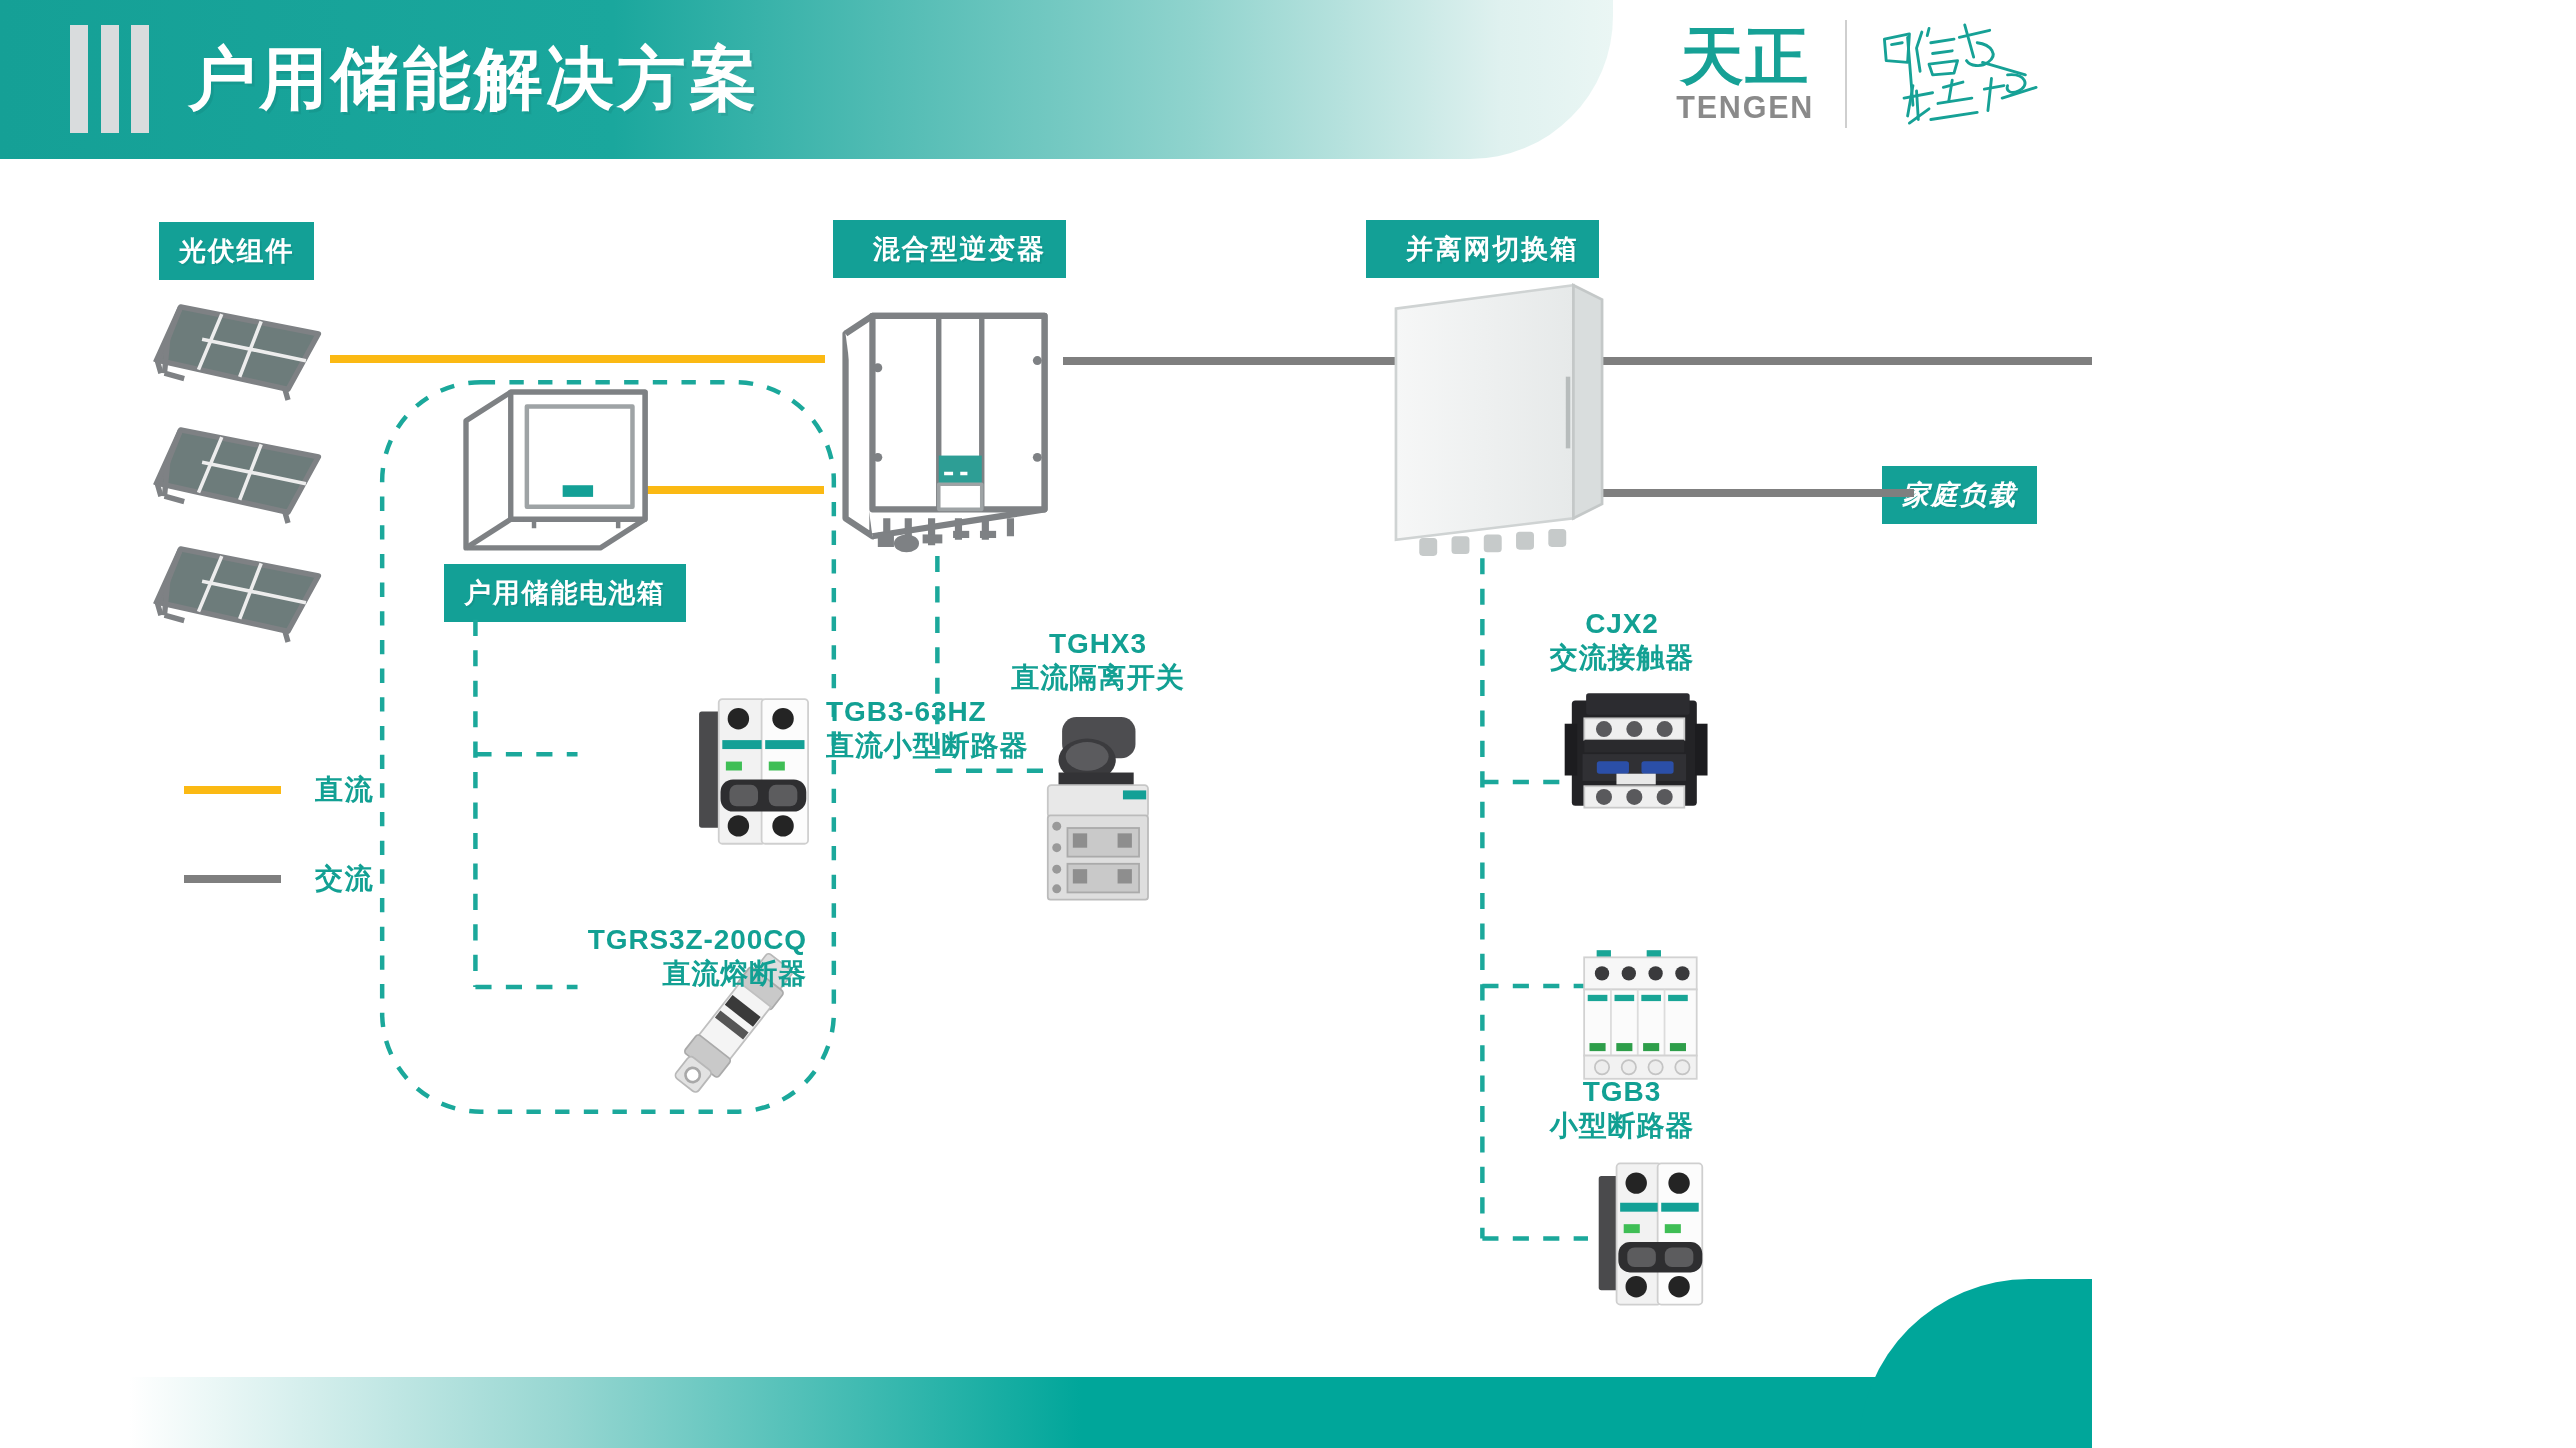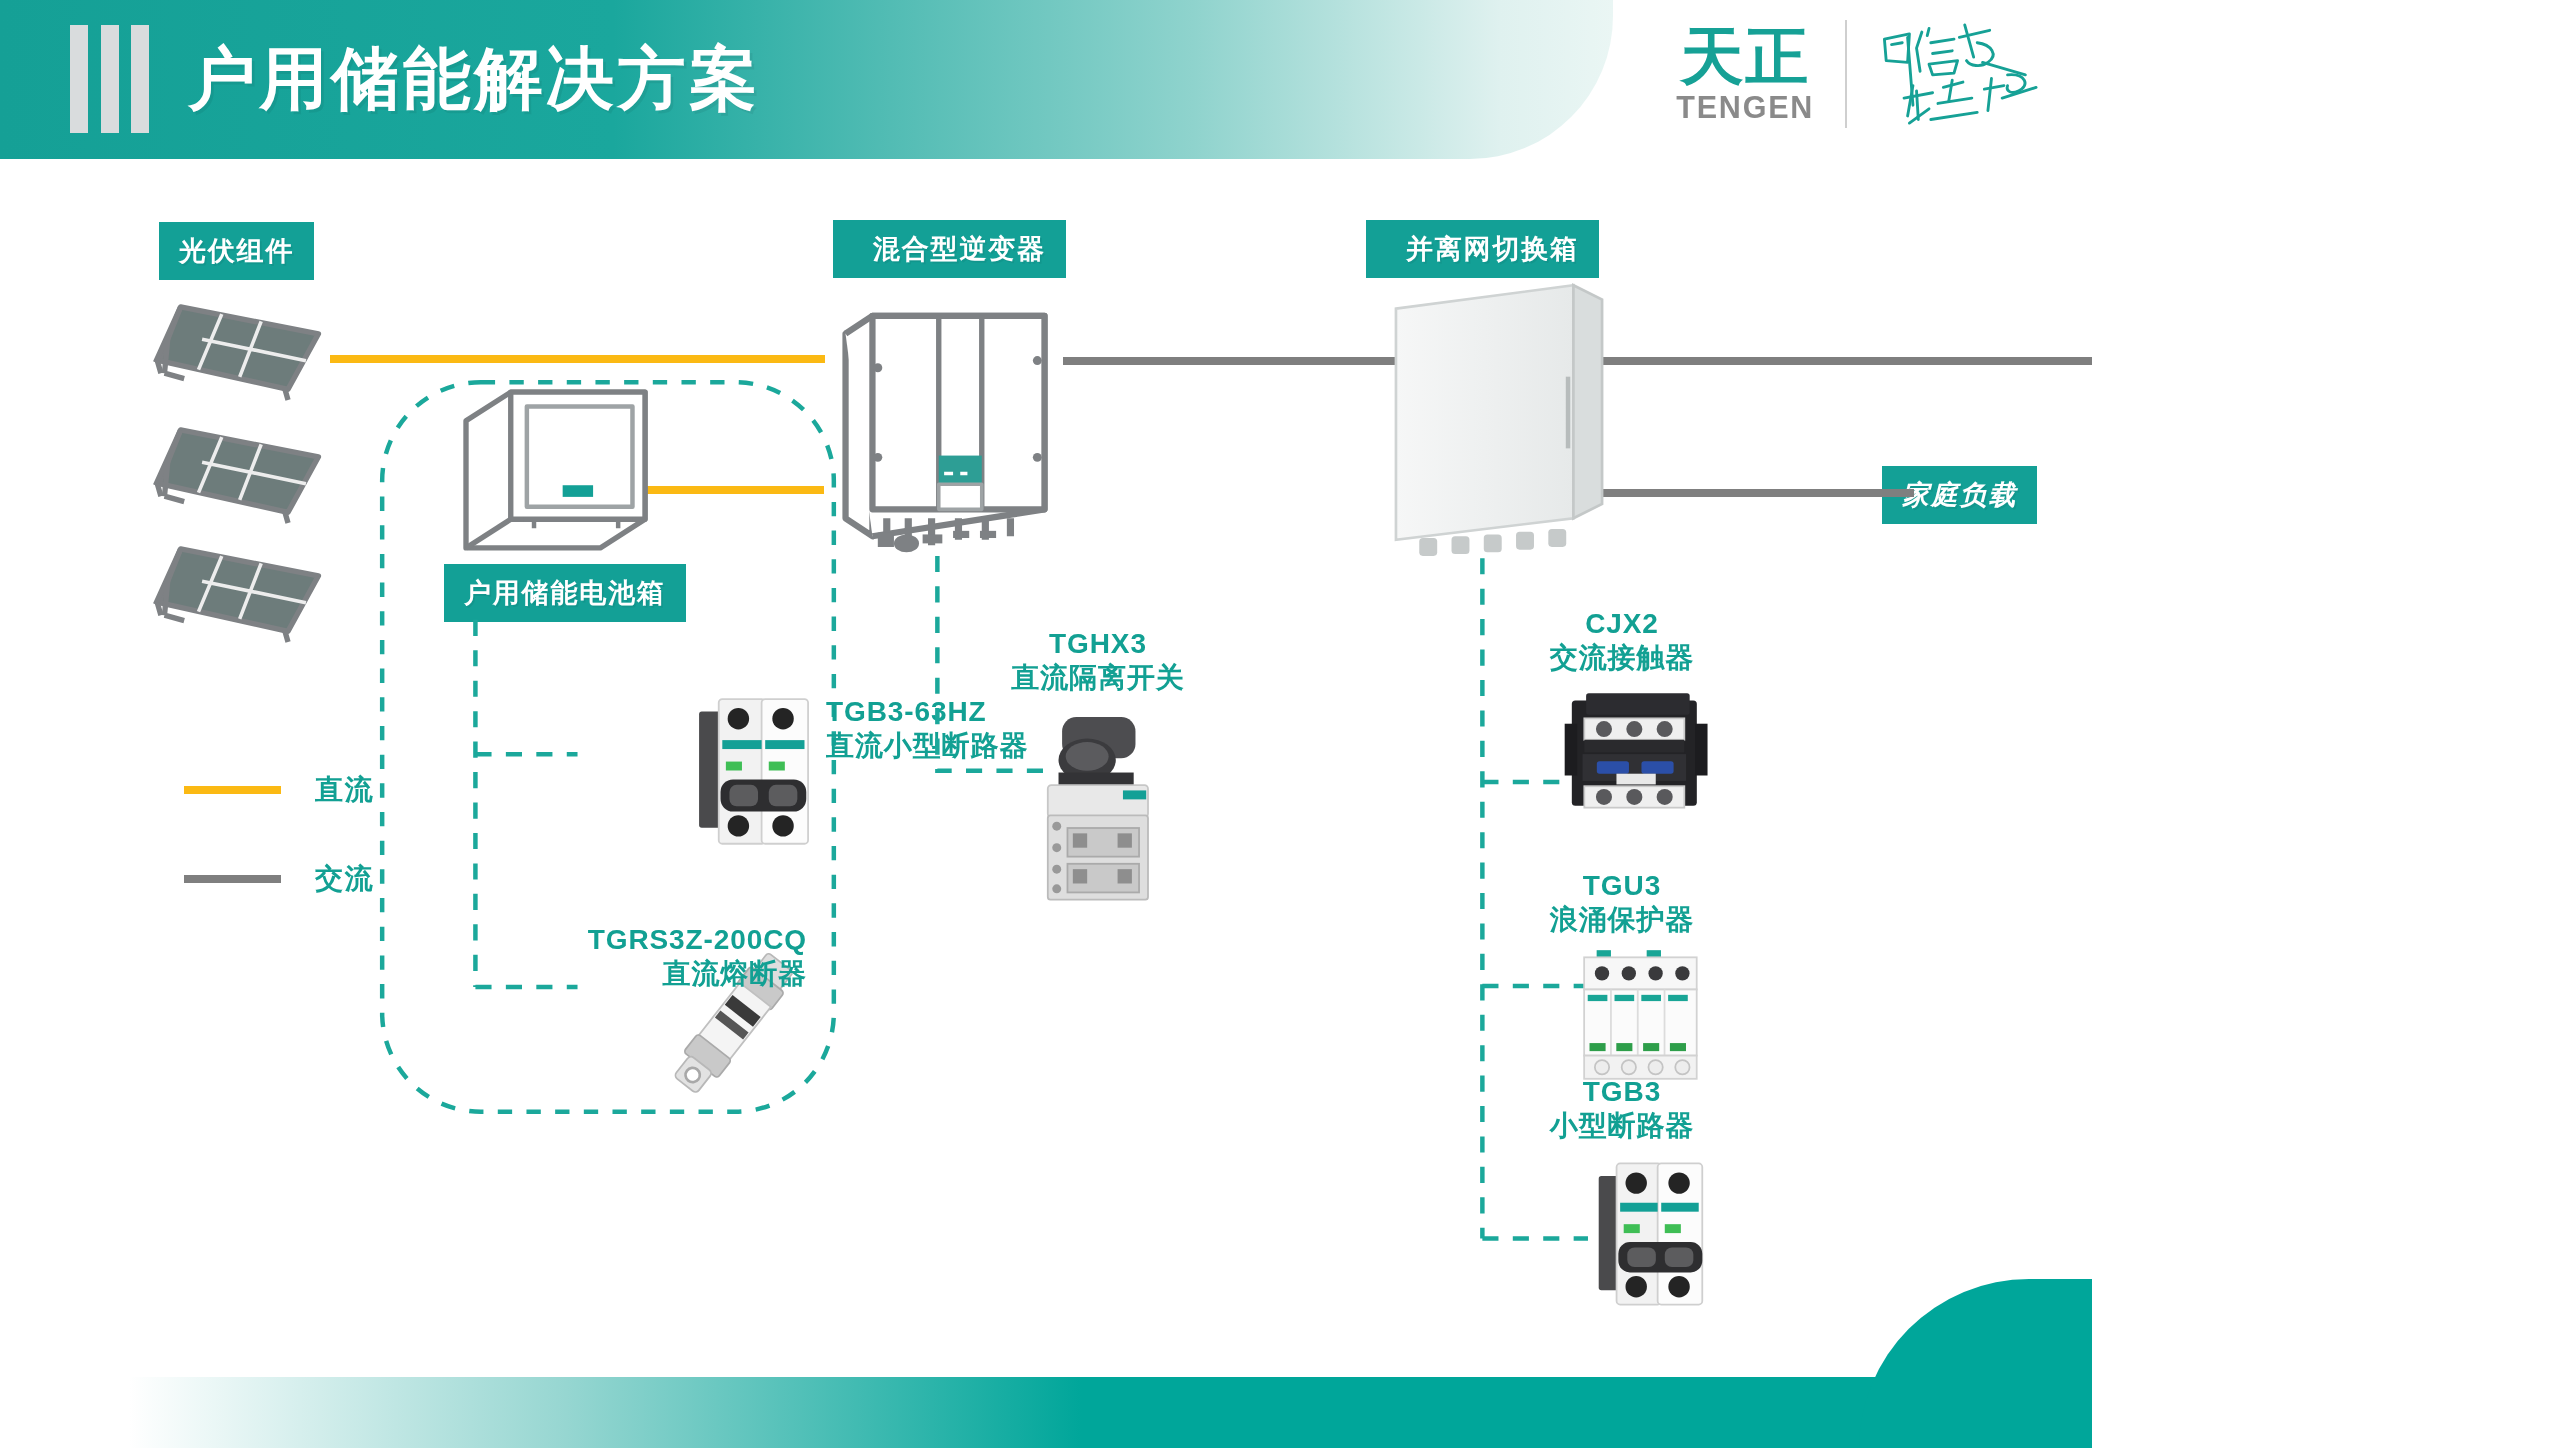--- a/index.html
+++ b/index.html
@@ -346,24 +346,20 @@
       <rect x="62" y="96" width="44" height="12" fill="#E8E8E8"></rect>
       <rect x="26" y="110" width="112" height="24" fill="#EFEFEF" stroke="#C9C9C9" stroke-width="2"></rect>
       <circle cx="48" cy="122" r="9" fill="#59595C"></circle>
       <circle cx="82" cy="122" r="9" fill="#59595C"></circle>
       <circle cx="116" cy="122" r="9" fill="#59595C"></circle>
       <rect x="4" y="40" width="14" height="58" fill="#1C1C1F"></rect>
       <rect x="150" y="40" width="14" height="58" fill="#1C1C1F"></rect>
     </g>
   </svg>
 
-  <div class="cap center" style="left:1452px; top:869px; width:340px;">
-    <div class="model">TGU3</div>
-    <div class="desc">浪涌保护器</div>
-  </div>
   <svg style="position:absolute; left:1577px; top:943px;" width="134" height="143" viewBox="0 0 150 160">
     <g>
       <rect x="22" y="8" width="16" height="8" fill="#19A596"></rect>
       <rect x="78" y="8" width="16" height="8" fill="#19A596"></rect>
       <rect x="8" y="16" width="126" height="36" fill="#F7F7F7" stroke="#D2D2D2" stroke-width="2"></rect>
       <circle cx="28" cy="34" r="8" fill="#3A3A3C"></circle>
       <circle cx="58" cy="34" r="8" fill="#3A3A3C"></circle>
       <circle cx="88" cy="34" r="8" fill="#3A3A3C"></circle>
       <circle cx="118" cy="34" r="8" fill="#3A3A3C"></circle>
       <rect x="8" y="52" width="126" height="74" fill="#FBFBFB" stroke="#D2D2D2" stroke-width="2"></rect>

